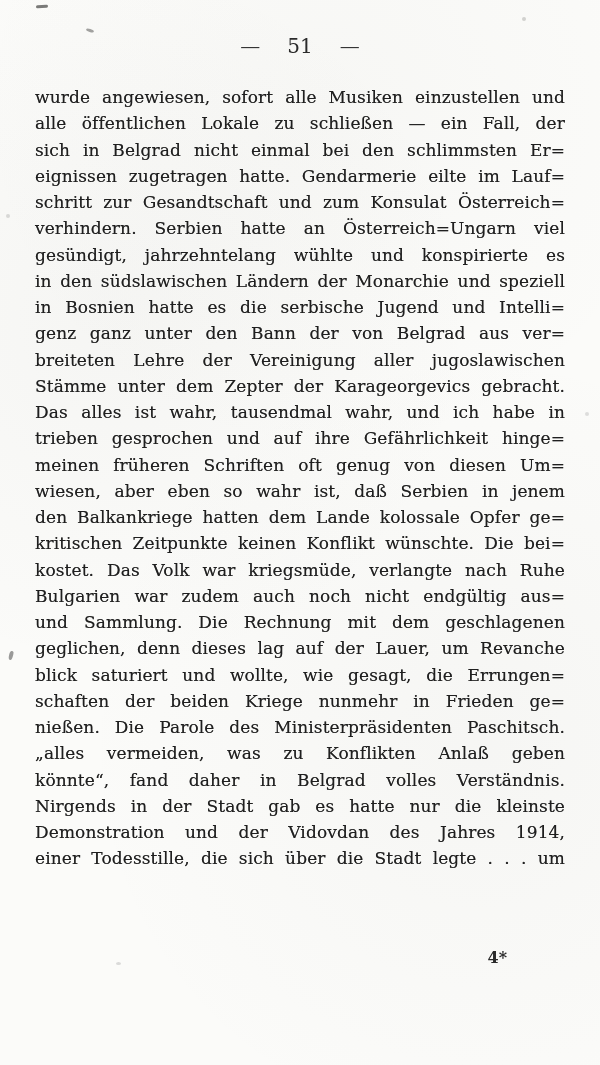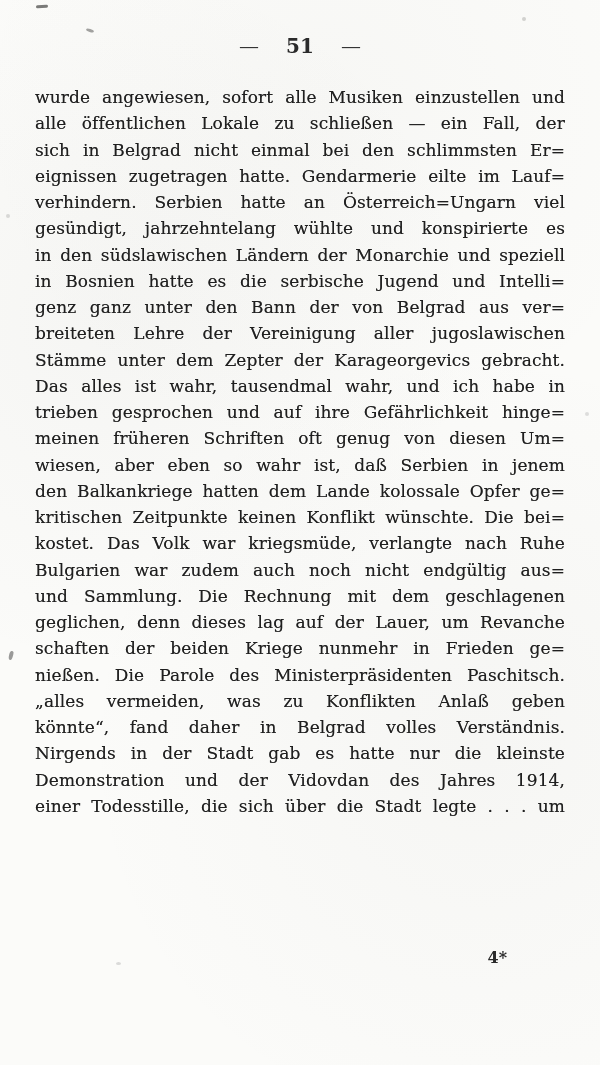--- a/index.html
+++ b/index.html
@@ -35,21 +35,21 @@
     gap: 27px;
     font-size: 20px;
     color: #2b2b2b;
   }
   .page-header .dash {
     letter-spacing: 0;
     font-weight: normal;
     transform: scaleY(0.8);
   }
   .page-header .num {
-    font-weight: bold;
+    font-weight: normal;
   }
 
   .text-block {
     position: absolute;
     top: 84px;
     left: 35px;
     width: 530px;
   }
   .line {
     height: 26.25px;
@@ -98,37 +98,39 @@
     <span class="dash">—</span>
     <span class="num">51</span>
     <span class="dash">—</span>
   </div>
 
   <div class="text-block">
       <div class="line">wurde angewiesen, sofort alle Musiken einzustellen und</div>
       <div class="line">alle öffentlichen Lokale zu schließen — ein Fall, der</div>
       <div class="line">sich in Belgrad nicht einmal bei den schlimmsten Er=</div>
       <div class="line">eignissen zugetragen hatte. Gendarmerie eilte im Lauf=</div>
+      <div class="line">schritt zur Gesandtschaft und zum Konsulat Österreich=</div>
       <div class="line">verhindern. Serbien hatte an Österreich=Ungarn viel</div>
       <div class="line">gesündigt, jahrzehntelang wühlte und konspirierte es</div>
       <div class="line">in den südslawischen Ländern der Monarchie und speziell</div>
       <div class="line">in Bosnien hatte es die serbische Jugend und Intelli=</div>
       <div class="line">genz ganz unter den Bann der von Belgrad aus ver=</div>
       <div class="line">breiteten Lehre der Vereinigung aller jugoslawischen</div>
       <div class="line">Stämme unter dem Zepter der Karageorgevics gebracht.</div>
       <div class="line">Das alles ist wahr, tausendmal wahr, und ich habe in</div>
       <div class="line">trieben gesprochen und auf ihre Gefährlichkeit hinge=</div>
       <div class="line">meinen früheren Schriften oft genug von diesen Um=</div>
       <div class="line">wiesen, aber eben so wahr ist, daß Serbien in jenem</div>
       <div class="line">den Balkankriege hatten dem Lande kolossale Opfer ge=</div>
       <div class="line">kritischen Zeitpunkte keinen Konflikt wünschte. Die bei=</div>
       <div class="line">kostet. Das Volk war kriegsmüde, verlangte nach Ruhe</div>
       <div class="line">Bulgarien war zudem auch noch nicht endgültig aus=</div>
       <div class="line">und Sammlung.  Die Rechnung mit dem geschlagenen</div>
       <div class="line">geglichen, denn dieses lag auf der Lauer, um Revanche</div>
+      <div class="line">blick saturiert und wollte, wie gesagt, die Errungen=</div>
       <div class="line">schaften der beiden Kriege nunmehr in Frieden ge=</div>
       <div class="line">nießen. Die Parole des Ministerpräsidenten Paschitsch.</div>
       <div class="line">„alles vermeiden, was zu Konflikten Anlaß geben</div>
       <div class="line">könnte“, fand daher in Belgrad volles Verständnis.</div>
       <div class="line">Nirgends in der Stadt gab es hatte nur die kleinste</div>
       <div class="line">Demonstration und der Vidovdan des Jahres 1914,</div>
       <div class="line">einer Todesstille, die sich über die Stadt legte . . . um</div>
     </div>
 
   <div class="signature">4*</div>

